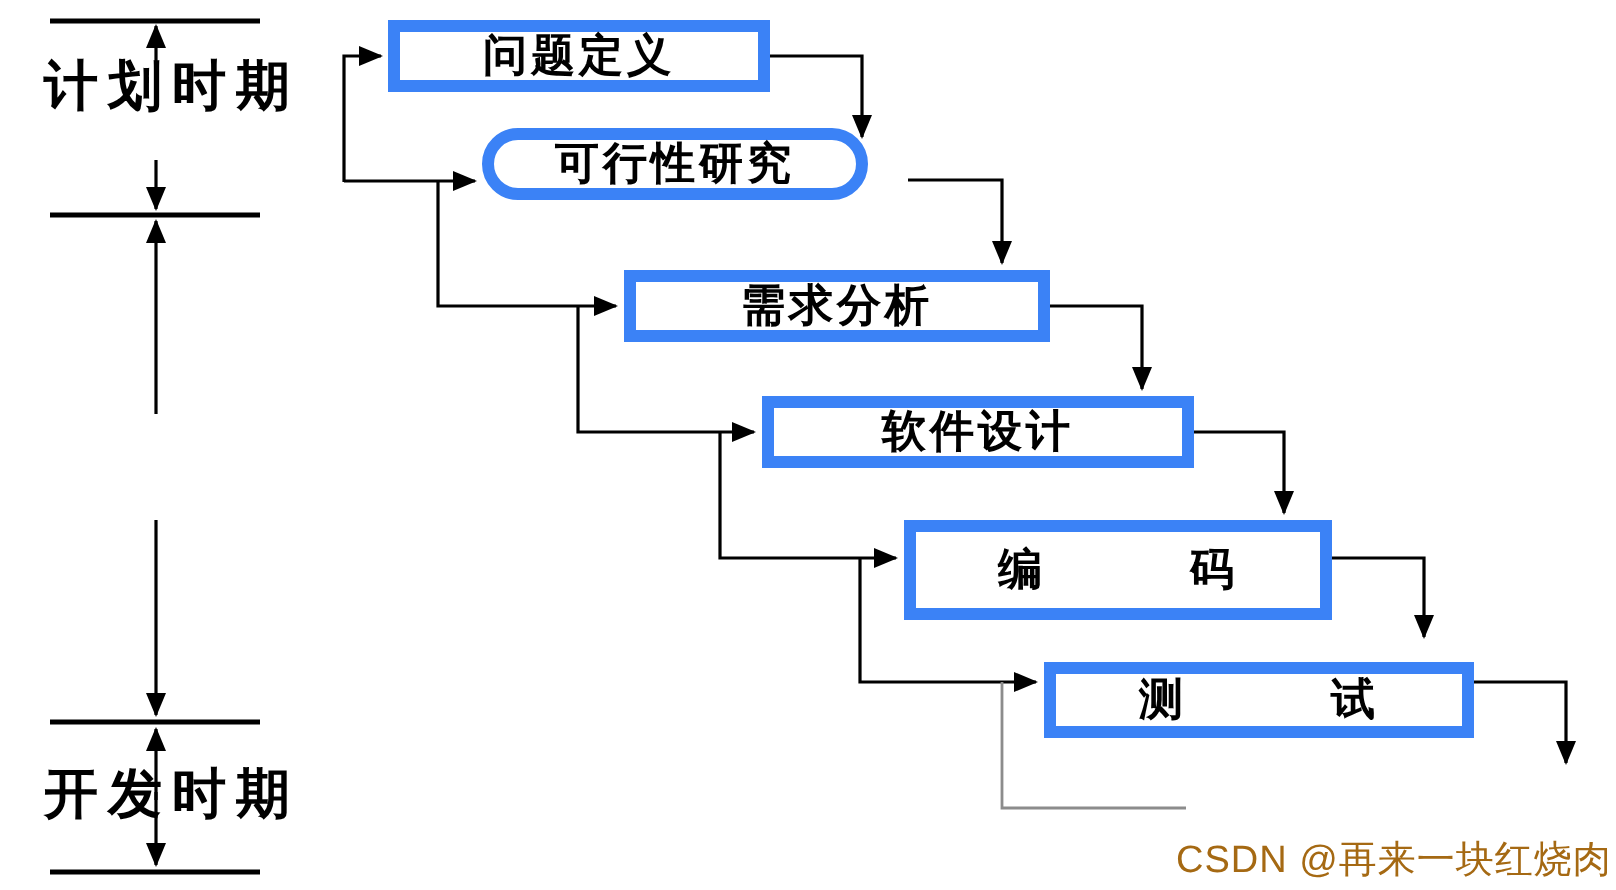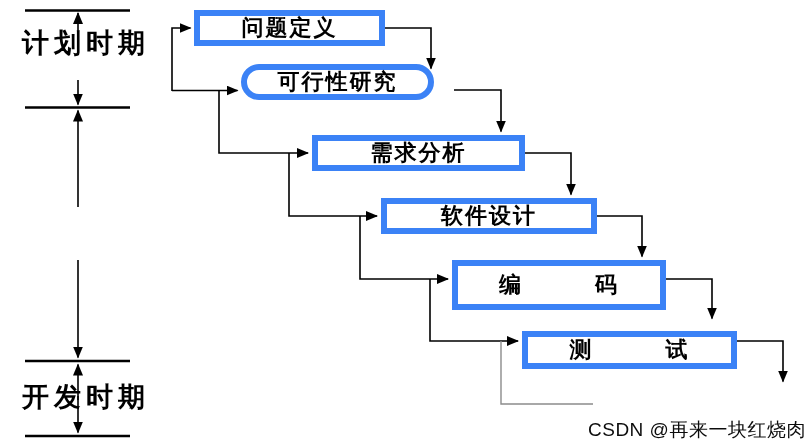--- a/index.html
+++ b/index.html
@@ -31,21 +31,21 @@
     color:#000000;
     white-space:nowrap;
     line-height:28px;
   }
   #watermark{
     position:absolute;
     left:588px;top:417px;
     font-family:"Liberation Sans","DejaVu Sans",sans-serif;
     font-size:19px;
     letter-spacing:0.5px;
-    color:#000000;
+    color:#a16207;
     opacity:0.95;
     white-space:nowrap;
   }
   
   #box-1{left:194px;top:10px;width:191px;height:36px;}
   #box-2{left:241px;top:64px;width:193px;height:36px;border-radius:18px;}
   #box-3{left:312px;top:135px;width:213px;height:36px;}
   #box-4{left:381px;top:198px;width:216px;height:36px;}
   #box-5{left:452px;top:260px;width:214px;height:50px;}
   #box-6{left:522px;top:331px;width:215px;height:38px;}

